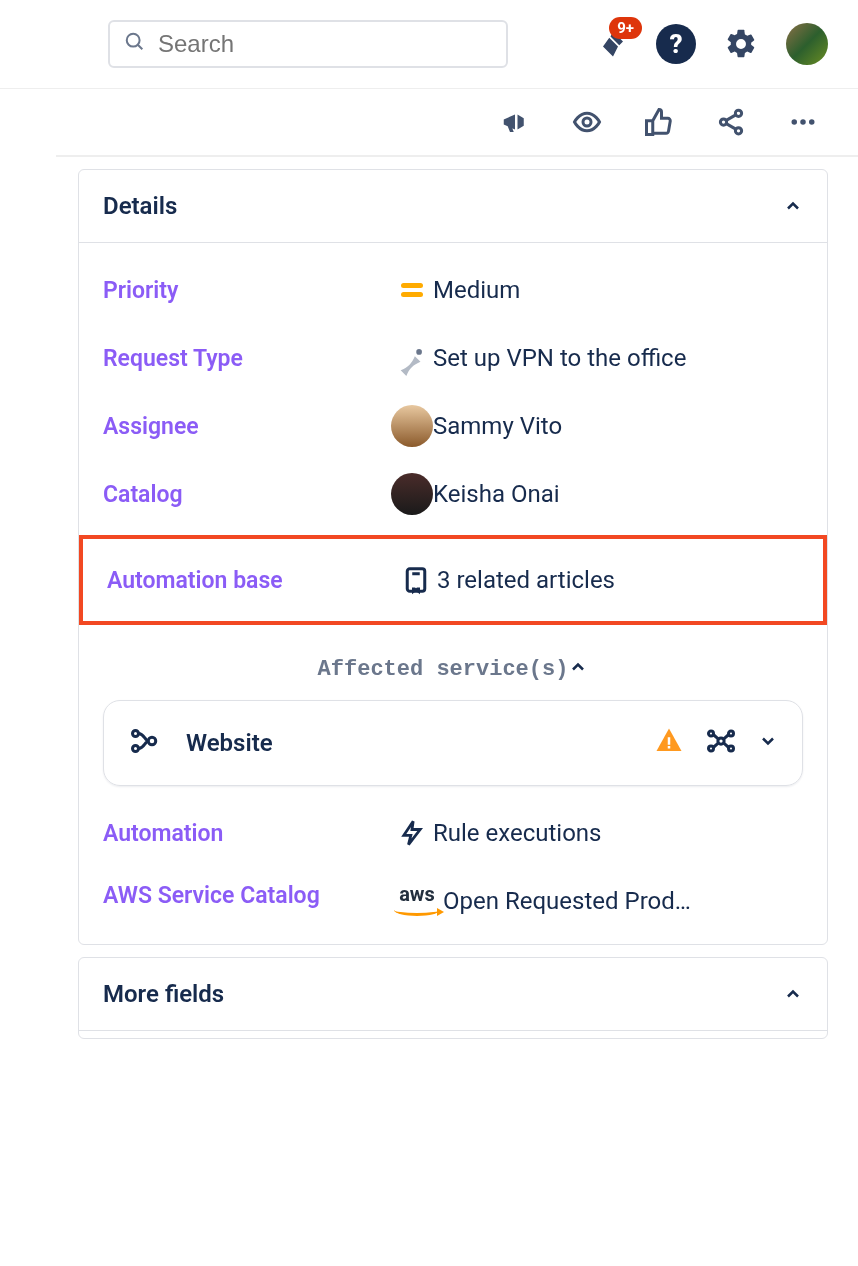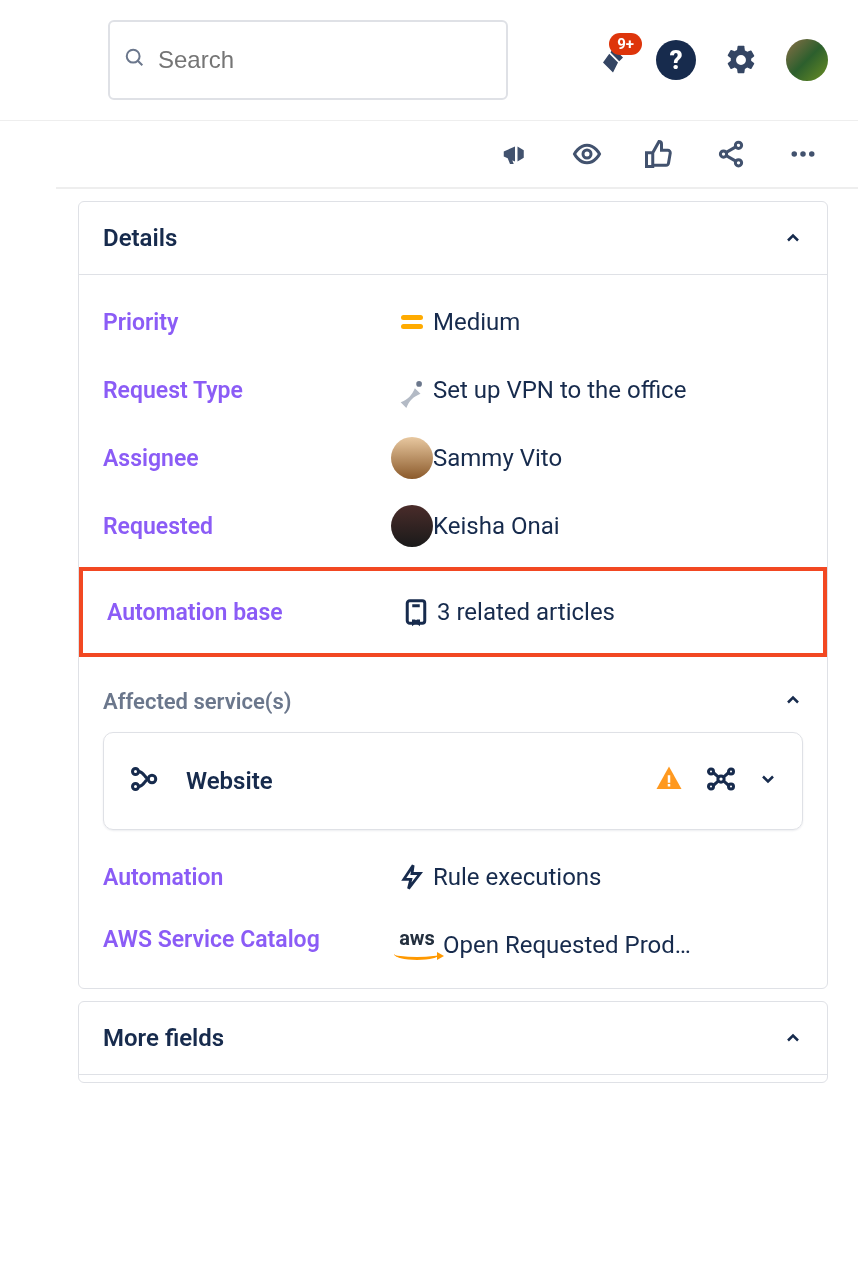--- a/index.html
+++ b/index.html
@@ -1,18 +1,18 @@
 <!DOCTYPE html>
 <html><head>
 <meta charset="utf-8">
 <style>
 * { box-sizing: border-box; margin: 0; padding: 0; }
 body { font-family: -apple-system, BlinkMacSystemFont, "Segoe UI", Roboto, sans-serif; background: #fff; color: #172B4D; width: 858px; }
 .topbar { display: flex; align-items: center; padding: 20px 30px 20px 108px; gap: 20px; border-bottom: 1px solid #eee; }
-.search-wrap { flex: 0 0 400px; display: flex; align-items: center; border: 2px solid #DFE1E6; border-radius: 6px; padding: 24px 14px; gap: 12px; }
+.search-wrap { flex: 0 0 400px; display: flex; align-items: center; border: 2px solid #DFE1E6; border-radius: 6px; padding: 8px 14px; gap: 12px; }
 .search-wrap svg { width: 22px; height: 22px; }
 .search-wrap input { border: none; outline: none; font-size: 24px; color: #6B778C; flex: 1; background: transparent; }
 .topbar-icons { display: flex; align-items: center; gap: 28px; margin-left: auto; }
 .icon-btn { position: relative; display: flex; align-items: center; justify-content: center; cursor: pointer; }
 .badge { position: absolute; top: -12px; right: -14px; background: #DE350B; color: #fff; font-size: 15px; font-weight: 700; padding: 2px 8px; border-radius: 12px; }
 .help-circle { width: 40px; height: 40px; border-radius: 50%; background: #172B4D; display: flex; align-items: center; justify-content: center; color: #fff; font-weight: 800; font-size: 26px; }
 .avatar { width: 42px; height: 42px; border-radius: 50%; background: linear-gradient(135deg, #8B6F47 0%, #2C5F2D 50%, #6B8E23 100%); }
 .actionbar { display: flex; justify-content: flex-end; align-items: center; gap: 42px; padding: 18px 40px 18px 0; border-bottom: 2px solid #eee; margin-left: 56px; }
 .actionbar svg { width: 30px; height: 30px; }
 .panel { margin: 12px 30px 12px 78px; border: 1px solid #DFE1E6; border-radius: 6px; }
@@ -23,23 +23,23 @@
 .field-label { flex: 0 0 288px; font-size: 23px; font-weight: 600; color: #8b5cf6; }
 .field-value { display: flex; align-items: center; font-size: 24px; color: #172B4D; }
 .field-icon { width: 42px; height: 42px; display: flex; align-items: center; justify-content: center; flex-shrink: 0; }
 .priority-eq { display: flex; flex-direction: column; gap: 4px; align-items: center; justify-content: center; }
 .priority-eq span { display: block; width: 22px; height: 5px; background: #FFAB00; border-radius: 3px; }
 .req-icon { width: 36px; height: 36px; display: flex; align-items: flex-end; justify-content: center; }
 .person { width: 42px; height: 42px; border-radius: 50%; background: linear-gradient(180deg, #E8C8A0 0%, #8B5A2B 100%); }
 .person.dark { background: linear-gradient(180deg, #4A2C2A 0%, #1a1a1a 100%); }
 .kb-highlight { border: 4px solid #F24822; margin: 20px -24px 0 -24px; padding: 20px 24px 20px 24px; }
 .kb-highlight .field-row { padding-top: 0; }
-.sub-header { display: flex; align-items: center; justify-content: space-between; padding: 32px 0 18px 0; }
+.sub-header { display: flex; align-items: center; justify-content: center; padding: 32px 0 18px 0; font-family: Liberation Mono, monospace; }
 .sub-header h3 { font-size: 22px; font-weight: 600; color: #6B778C; }
-.service-card { border: 1px solid #DFE1E6; border-radius: 10px; padding: 28px 24px; display: flex; align-items: center; gap: 22px; box-shadow: 0 1px 2px rgba(9,30,66,0.08); }
+.service-card { border: 1px solid #DFE1E6; border-radius: 17px; padding: 22px 24px; display: flex; align-items: center; gap: 22px; box-shadow: 0 1px 2px rgba(9,30,66,0.08); }
 .service-card .svc-label { font-size: 24px; font-weight: 600; color: #172B4D; flex: 1; }
 .aws-logo { font-size: 20px; font-weight: 700; color: #232F3E; line-height: 0.8; text-align: center; }
 .aws-smile { width: 46px; height: 12px; border-bottom: 3px solid #FF9900; border-radius: 0 0 50% 50%; margin-top: 2px; position: relative; }
 .aws-smile::after { content: ""; position: absolute; right: -4px; bottom: -3px; border-left: 7px solid #FF9900; border-top: 4px solid transparent; border-bottom: 4px solid transparent; }
 .chev { width: 20px; height: 20px; }
 .ell { max-width: 360px; white-space: nowrap; overflow: hidden; text-overflow: ellipsis; }
 </style>
 </head>
 <body>
 
@@ -152,21 +152,21 @@
       <div class="field-label">Assignee</div>
       <div class="field-value">
         <div class="field-icon">
             <div class="person"></div>
           </div>
         <span>Sammy Vito</span>
       </div>
     </div>
 
     <div class="field-row">
-      <div class="field-label">Requested</div>
+      <div class="field-label">Catalog</div>
       <div class="field-value">
         <div class="field-icon">
             <div class="person dark"></div>
           </div>
         <span>Keisha Onai</span>
       </div>
     </div>
 
     <div class="kb-highlight">
       <div class="field-row">

